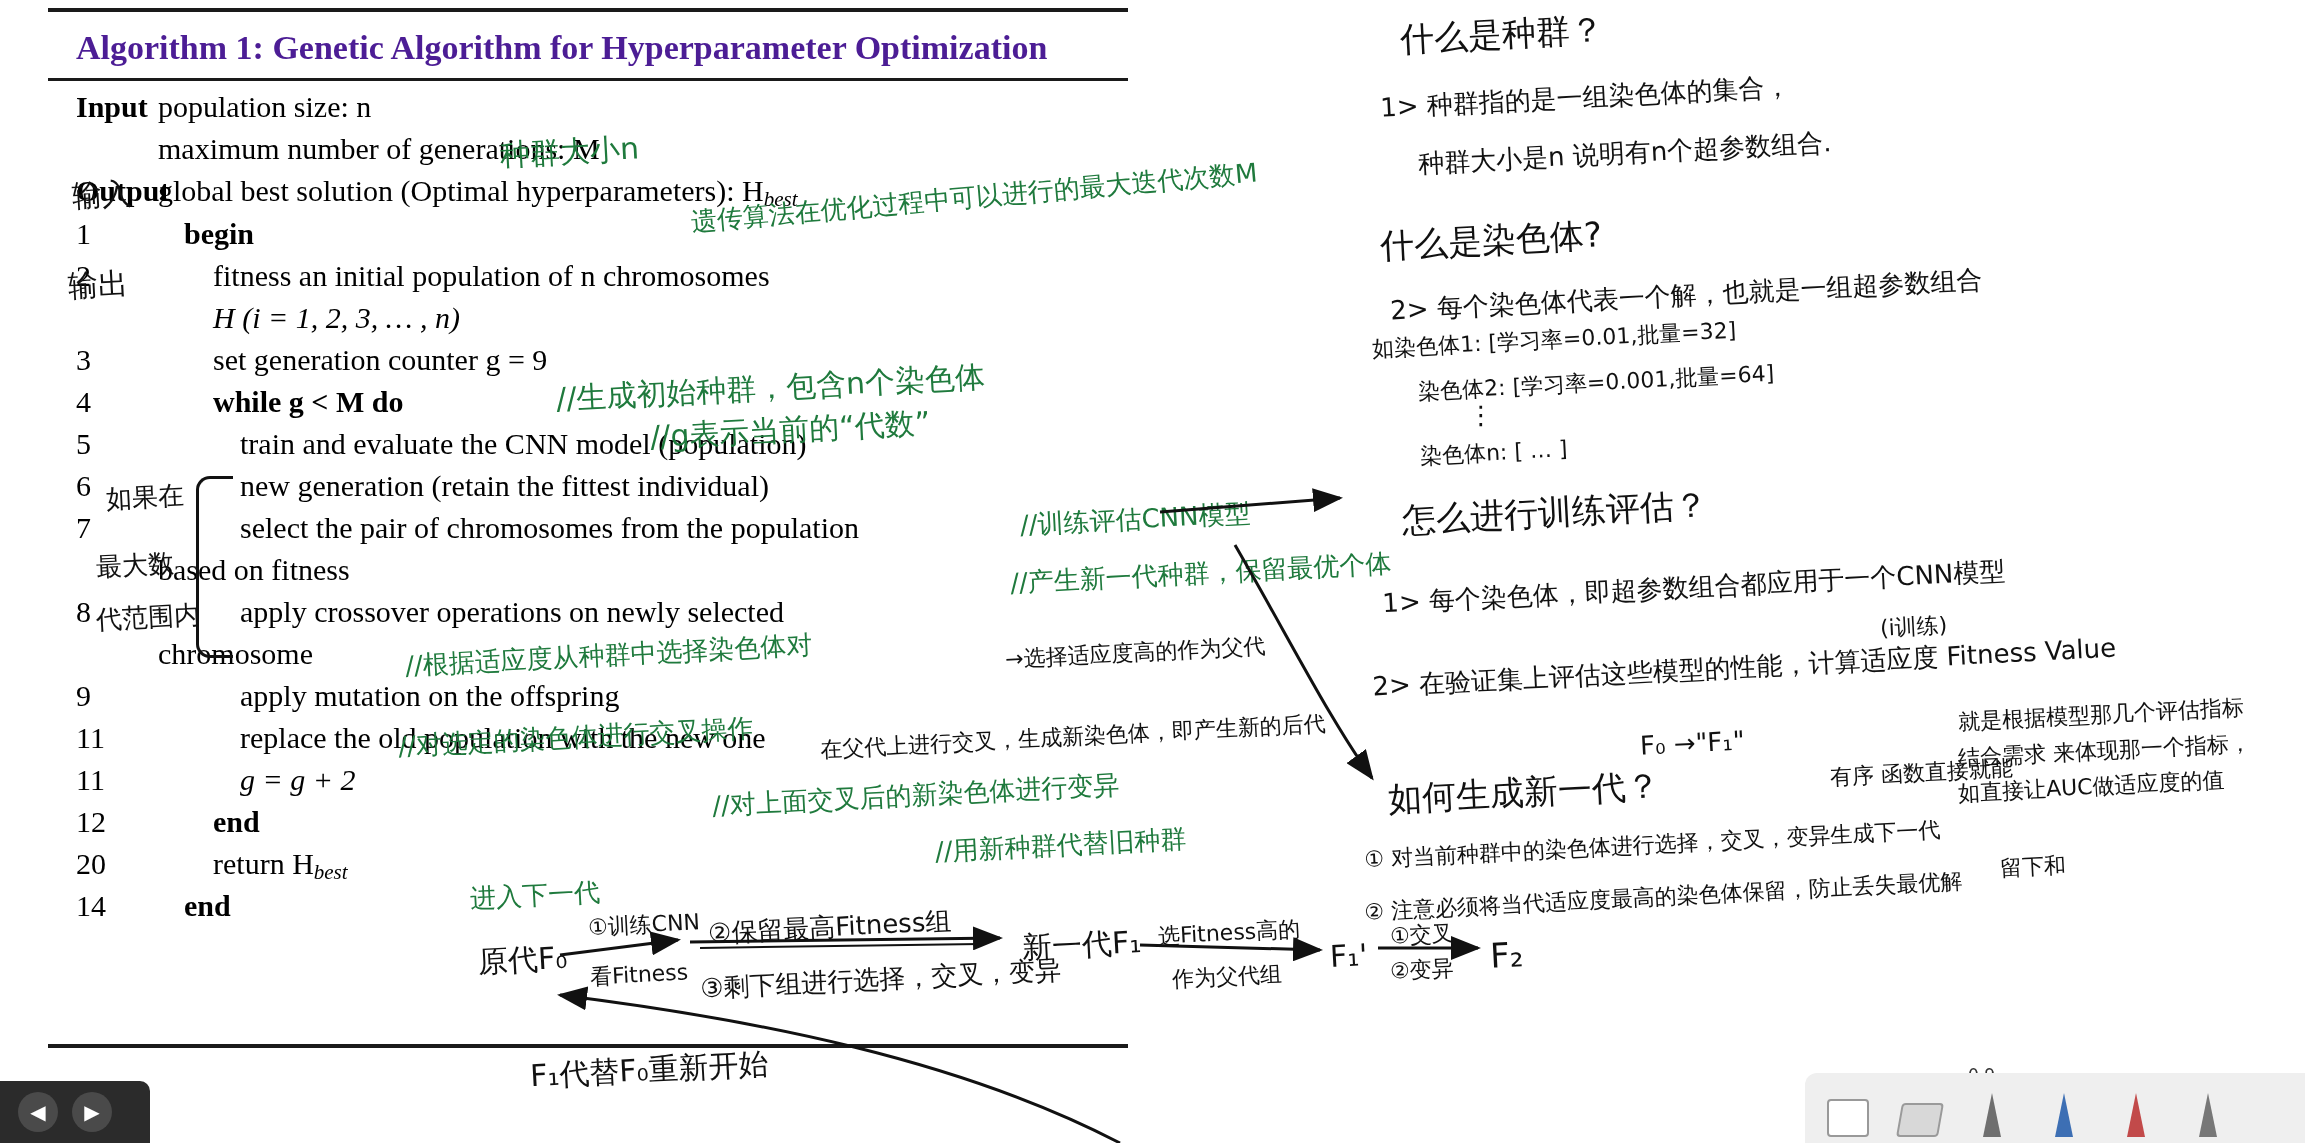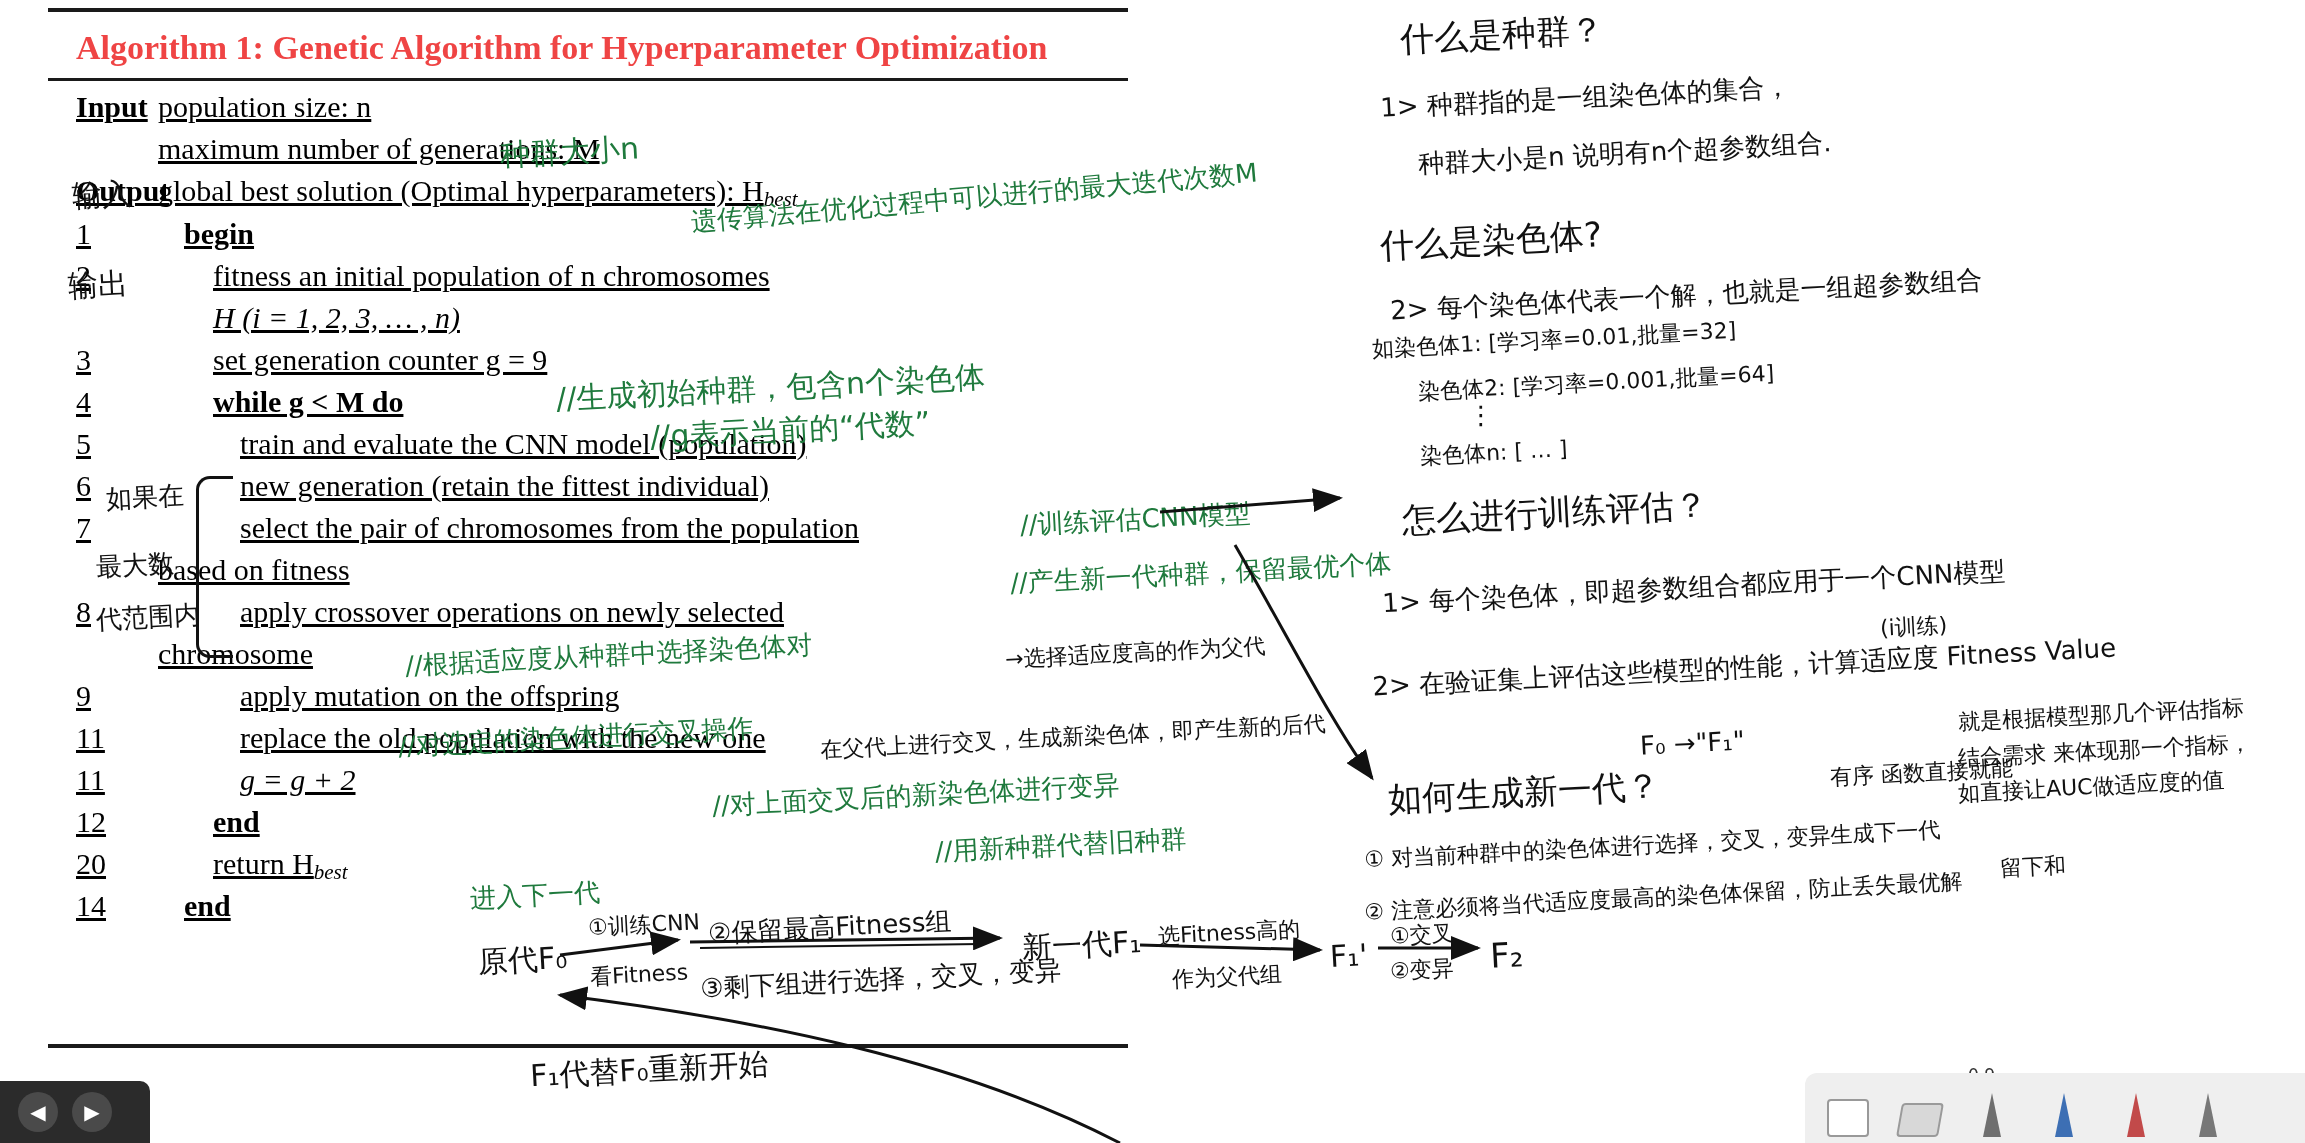--- a/index.html
+++ b/index.html
@@ -25,34 +25,33 @@
     background: #ffffff;
     border-top: 4px solid #1a1a1a;
     border-bottom: 4px solid #1a1a1a;
     box-sizing: border-box;
   }
   #algo-title {
     font-size: 34px;
     font-weight: bold;
     line-height: 1.18;
     padding: 16px 22px 10px 28px;
-    color: #ef4444;
+    color: #4c1d95;
     border-bottom: 3px solid #1a1a1a;
   }
   #algo-head {
     padding: 6px 0 0 0;
   }
   .alg-row {
     display: flex;
     align-items: flex-start;
     font-size: 30px;
     line-height: 1.30;
     color: #000;
     min-height: 42px;
-    text-decoration: underline;
   }
   .alg-num {
     width: 110px;
     flex: 0 0 110px;
     padding-left: 28px;
     box-sizing: border-box;
     font-weight: normal;
   }
   .alg-num.bold { font-weight: bold; }
   .alg-body { flex: 1 1 auto; position: relative; }

